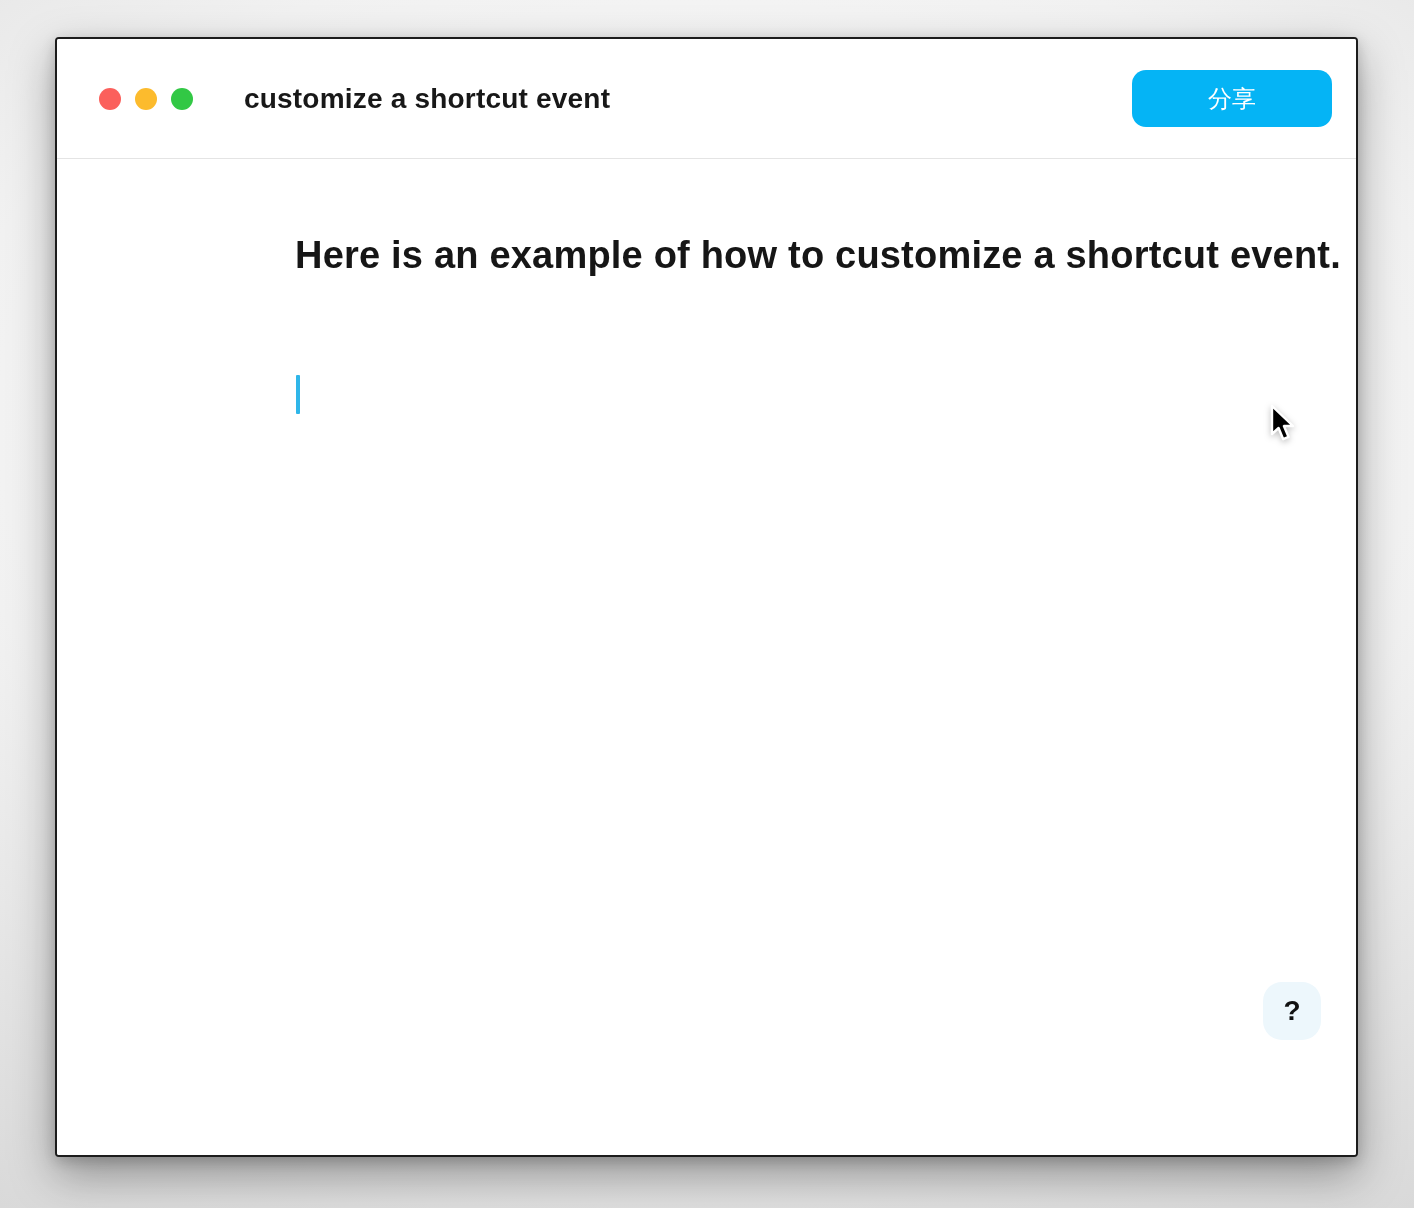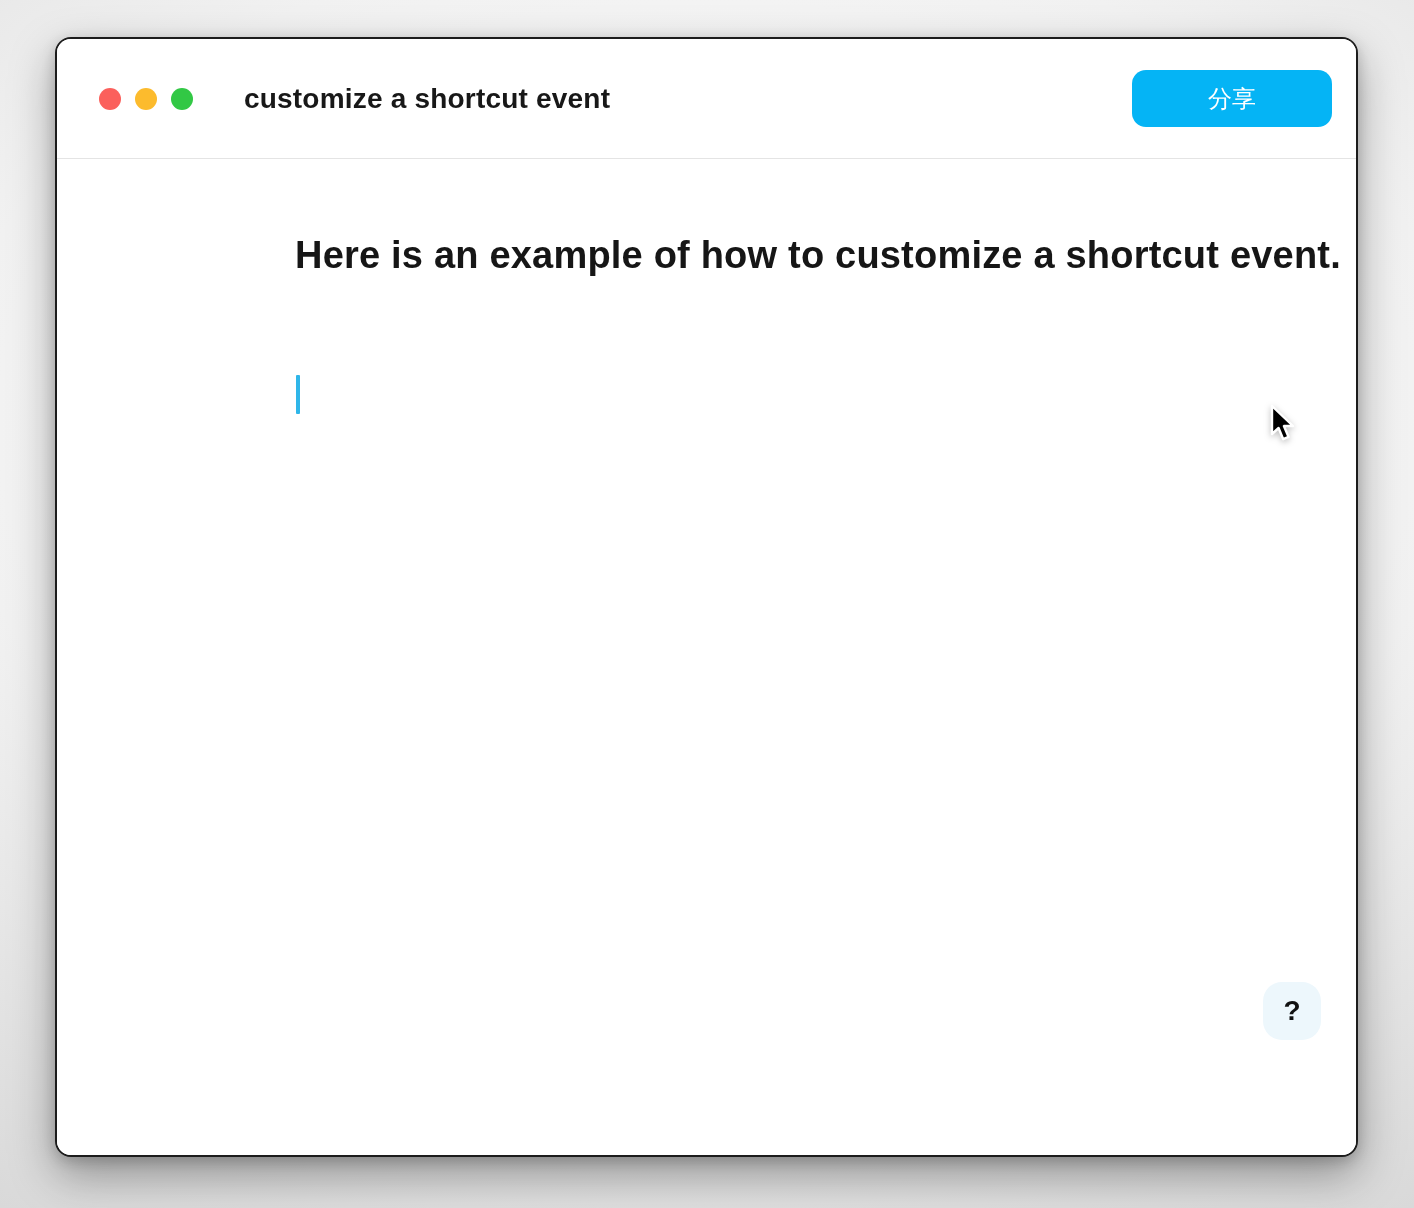--- a/index.html
+++ b/index.html
@@ -10,21 +10,21 @@
     position: relative;
     overflow: hidden;
   }
 
   .app-window {
     position: absolute;
     left: 55px; top: 37px;
     width: 1303px; height: 1120px;
     background: #ffffff;
     border: 2px solid #1c1c1c;
-    border-radius: 16px;
+    border-radius: 4px;
     box-shadow: 0 18px 45px rgba(0,0,0,0.35), 0 4px 14px rgba(0,0,0,0.18);
     overflow: hidden;
   }
 
   .window-header {
     position: absolute;
     left: 0; top: 0; right: 0;
     height: 120px;
     display: flex;
     align-items: center;

